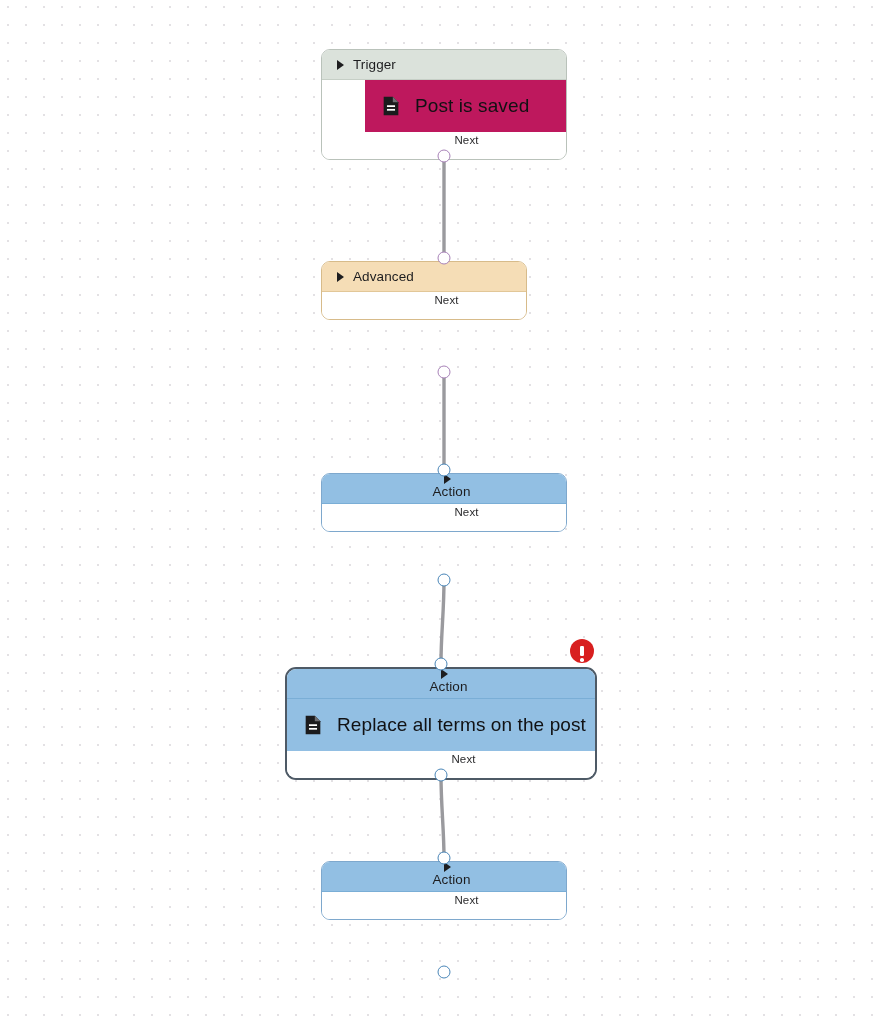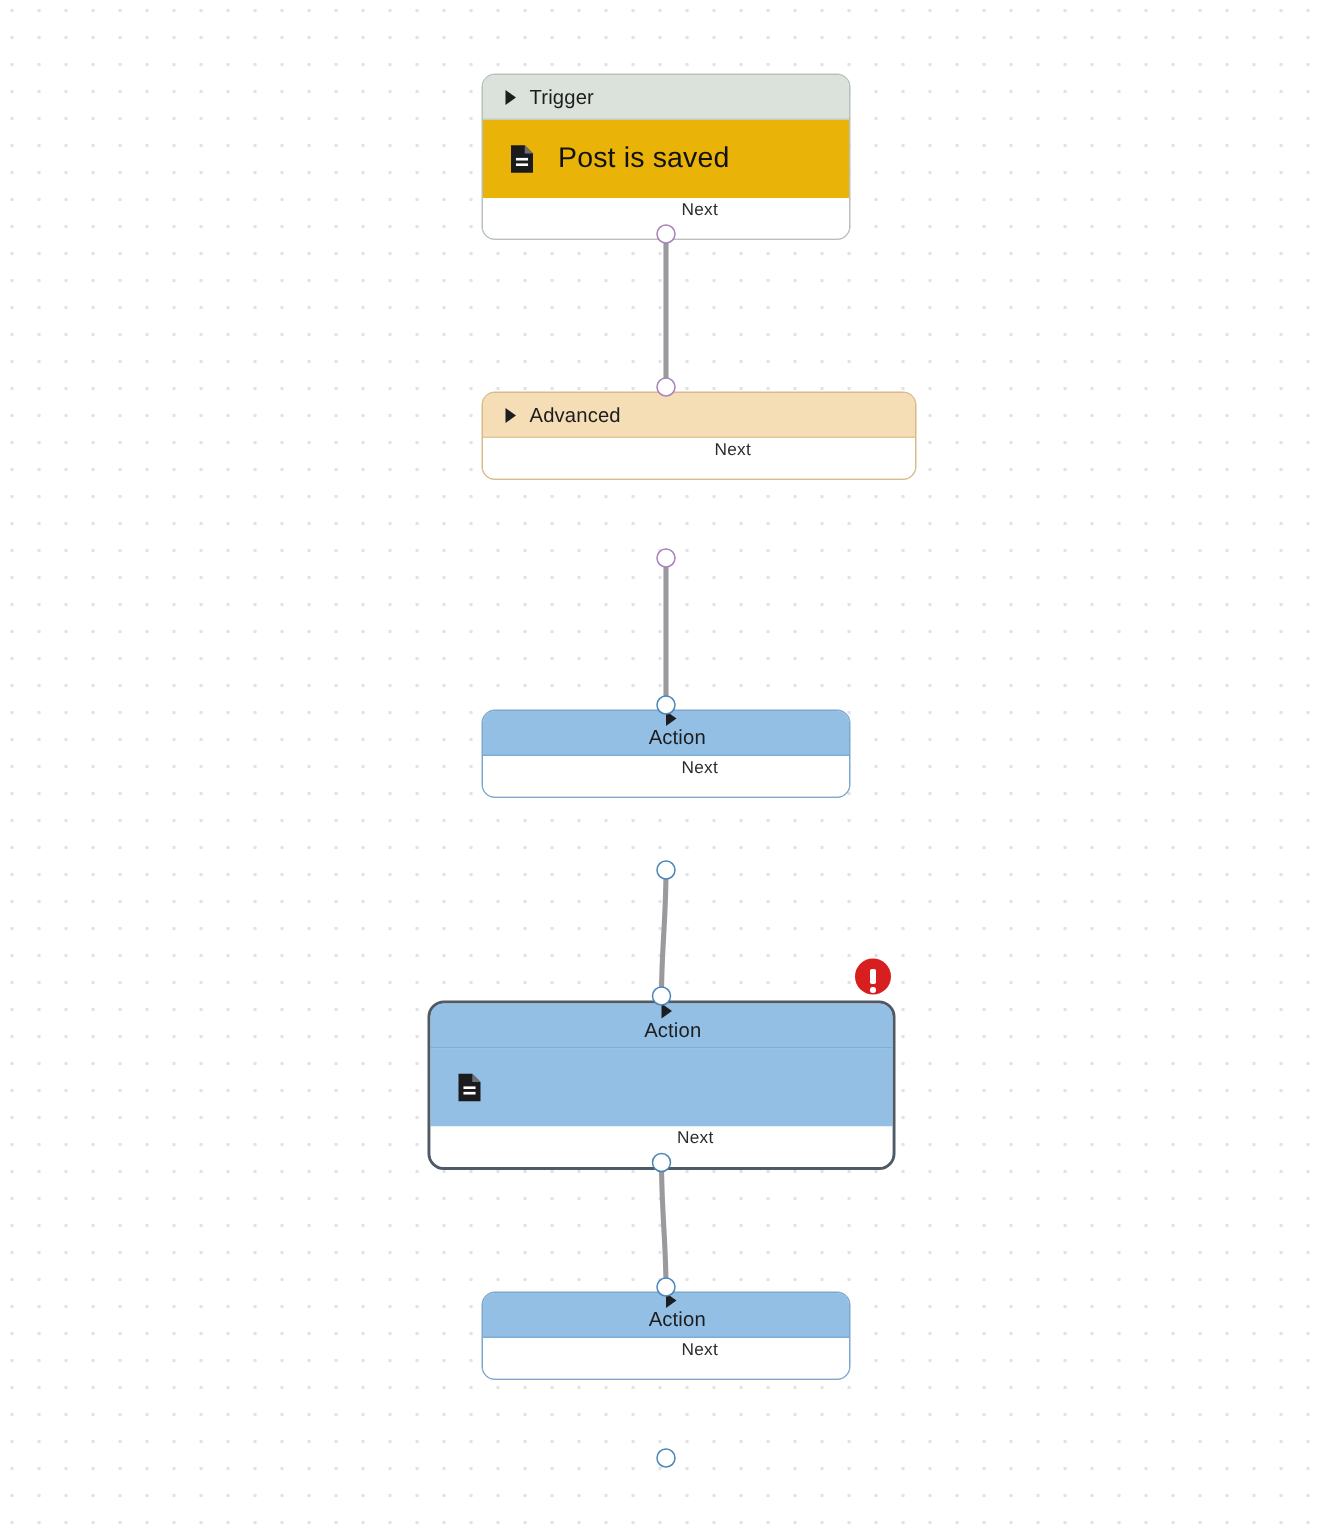--- a/index.html
+++ b/index.html
@@ -80,21 +80,21 @@
     border-bottom: 5px solid transparent;
     flex: none;
   }
 
   .node-body {
     display: flex;
     align-items: center;
     padding: 0 14px 0 15px;
     height: 52px;
   }
-  .trigger .node-body  { background: #eab308; }
+  .trigger .node-body  { background: #be185d; margin-left: 43px; }
   .advanced .node-body { background: #f5ddb6; }
   .action  .node-body  { background: #92bfe3; }
 
   .node-icon {
     flex: none;
     width: 22px;
     height: 22px;
     margin-right: 13px;
     display: block;
   }
@@ -190,21 +190,21 @@
         <rect x="7.6" y="15.2" width="8.8" height="1.9" fill="#ffffff"></rect>
       </svg>
       <span class="node-title">Post is saved</span>
     </div>
     <div class="node-foot">
       <span class="node-foot-label">Next</span>
     </div>
   </div>
   <div class="port purple" style="left:444px; top:156px;"></div>
 
-  <div class="node advanced" style="left:321px; top:261px; width:290px;">
+  <div class="node advanced" style="left:321px; top:261px; width:206px;">
     <div class="node-head">
       <span class="disclosure"></span>
       <span>Advanced</span>
     </div>
     <div class="node-foot">
       <span class="node-foot-label">Next</span>
     </div>
   </div>
   <div class="port purple" style="left:444px; top:258px;"></div>
   <div class="port purple" style="left:444px; top:372px;"></div>
@@ -226,20 +226,21 @@
       <span class="disclosure"></span>
       <span>Action</span>
     </div>
     <div class="node-body">
       <svg class="node-icon" viewBox="0 0 24 24">
         <path d="M4 2 h10 l6 6 v14 H4 Z" fill="#1b1b1d"></path>
         <path d="M14 2 l6 6 h-6 Z" fill="#6e6e72"></path>
         <rect x="7.6" y="11.2" width="8.8" height="1.9" fill="#ffffff"></rect>
         <rect x="7.6" y="15.2" width="8.8" height="1.9" fill="#ffffff"></rect>
       </svg>
+      <span class="node-title">Replace all terms on the post</span>
     </div>
     <div class="node-foot">
       <span class="node-foot-label">Next</span>
     </div>
   </div>
   <div class="port blue" style="left:441px; top:664px;"></div>
   <div class="port blue" style="left:441px; top:775px;"></div>
 
   <div class="error-badge" style="left:570px; top:639px;">
     <span class="bang"></span>

